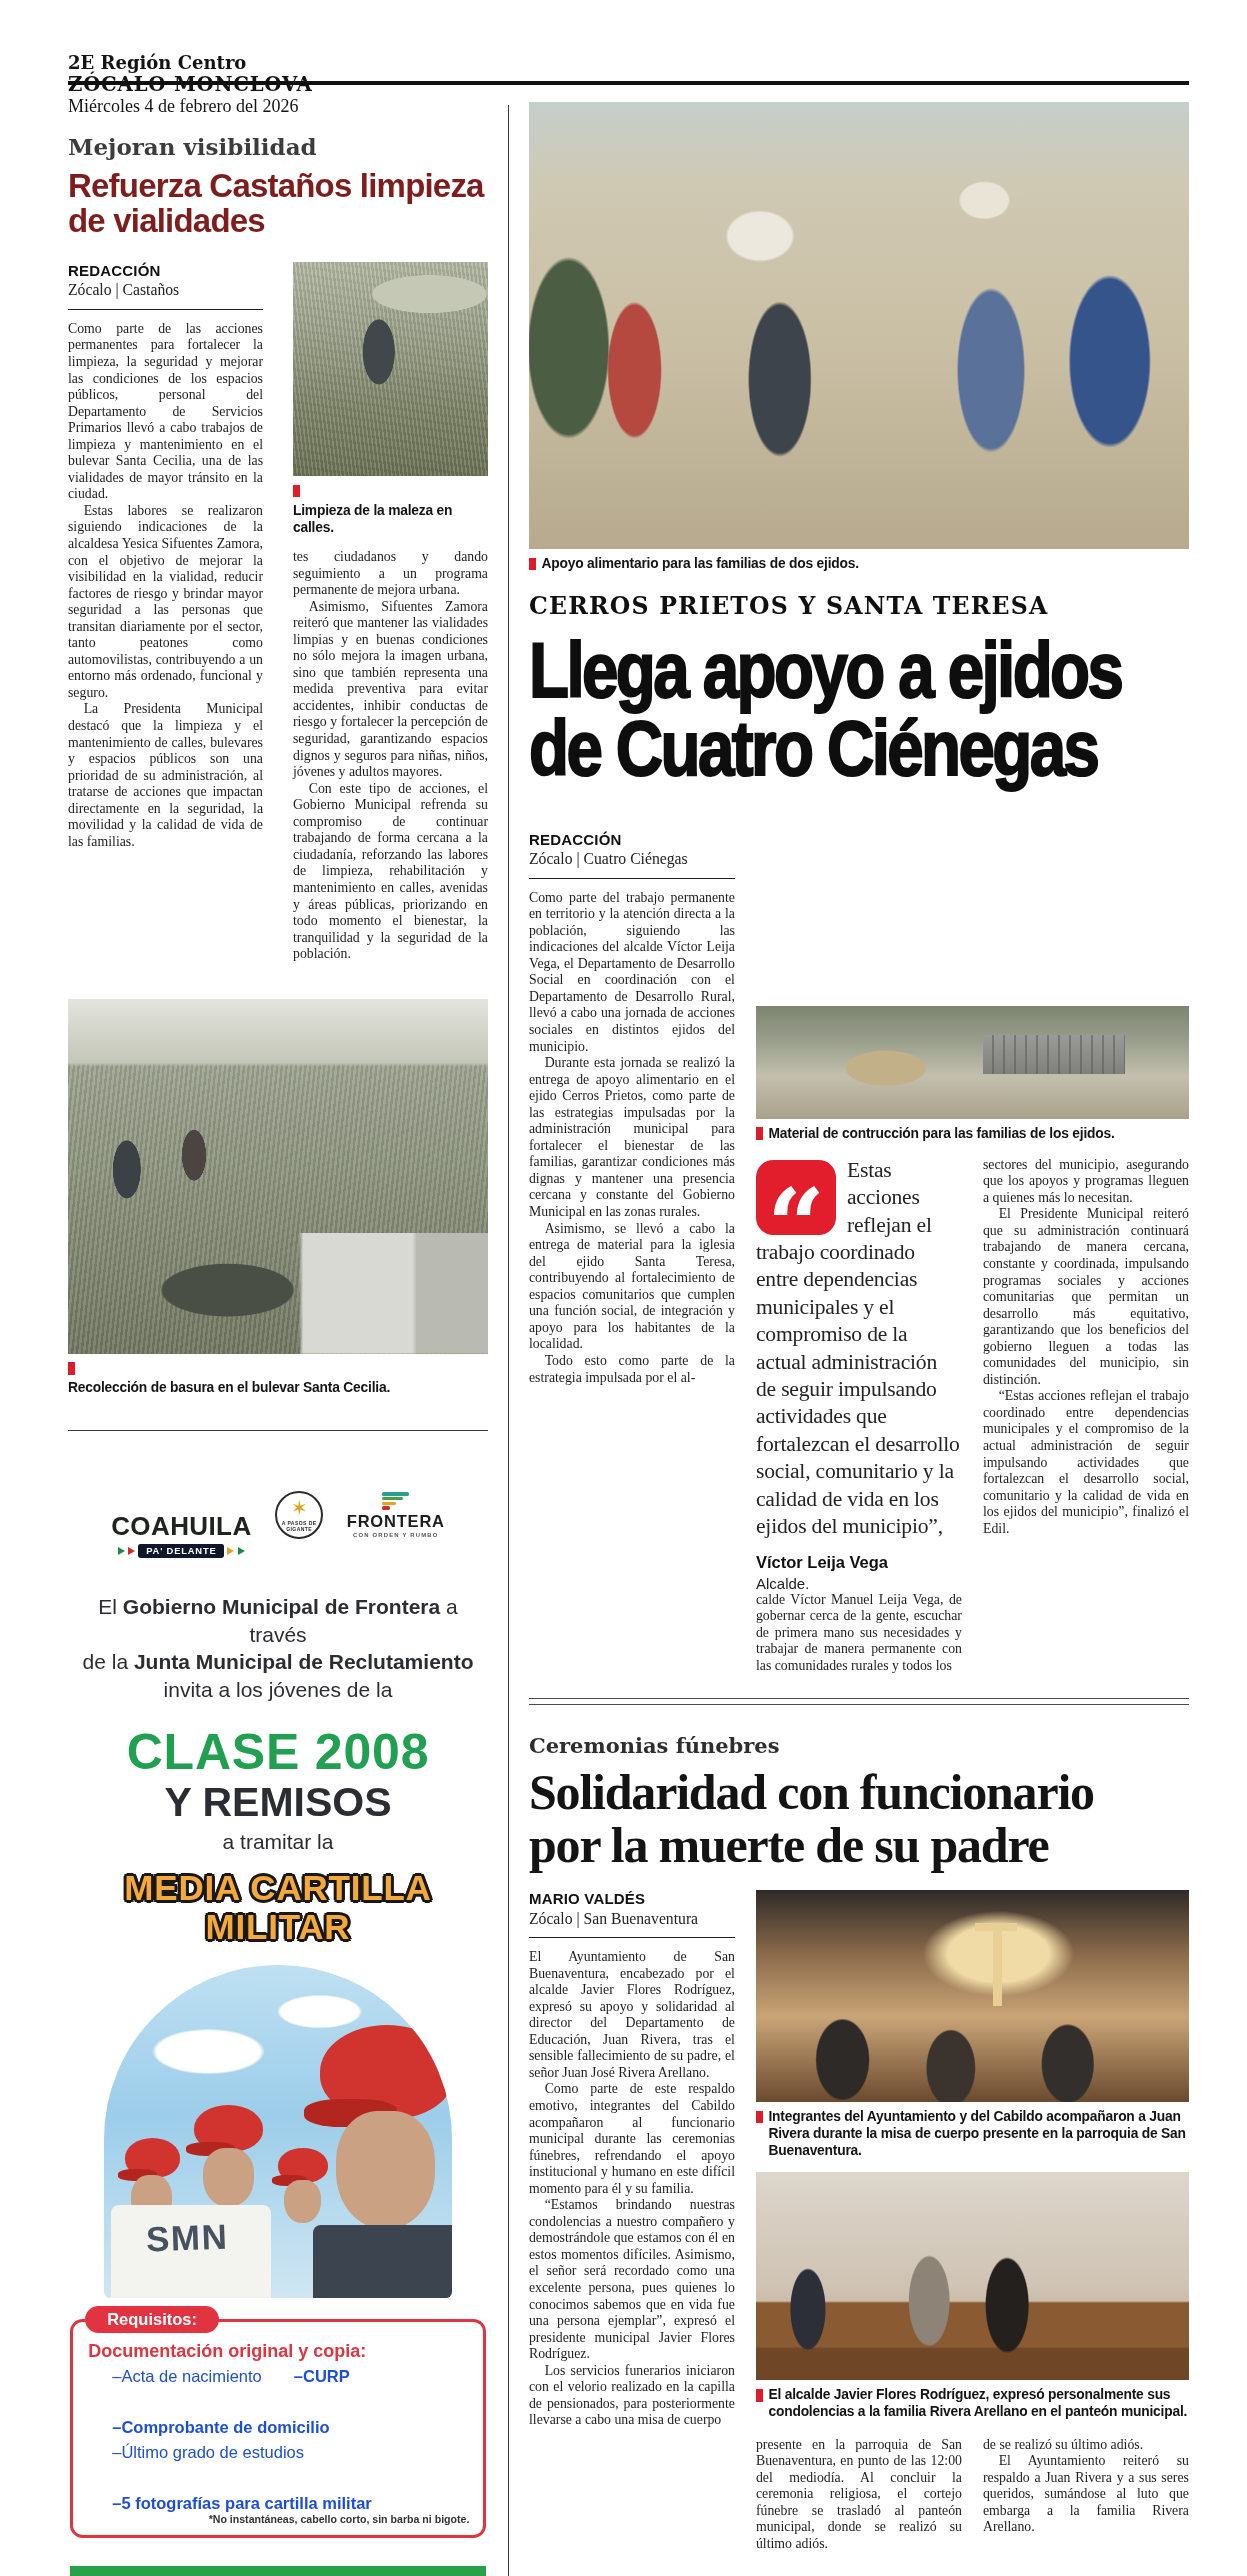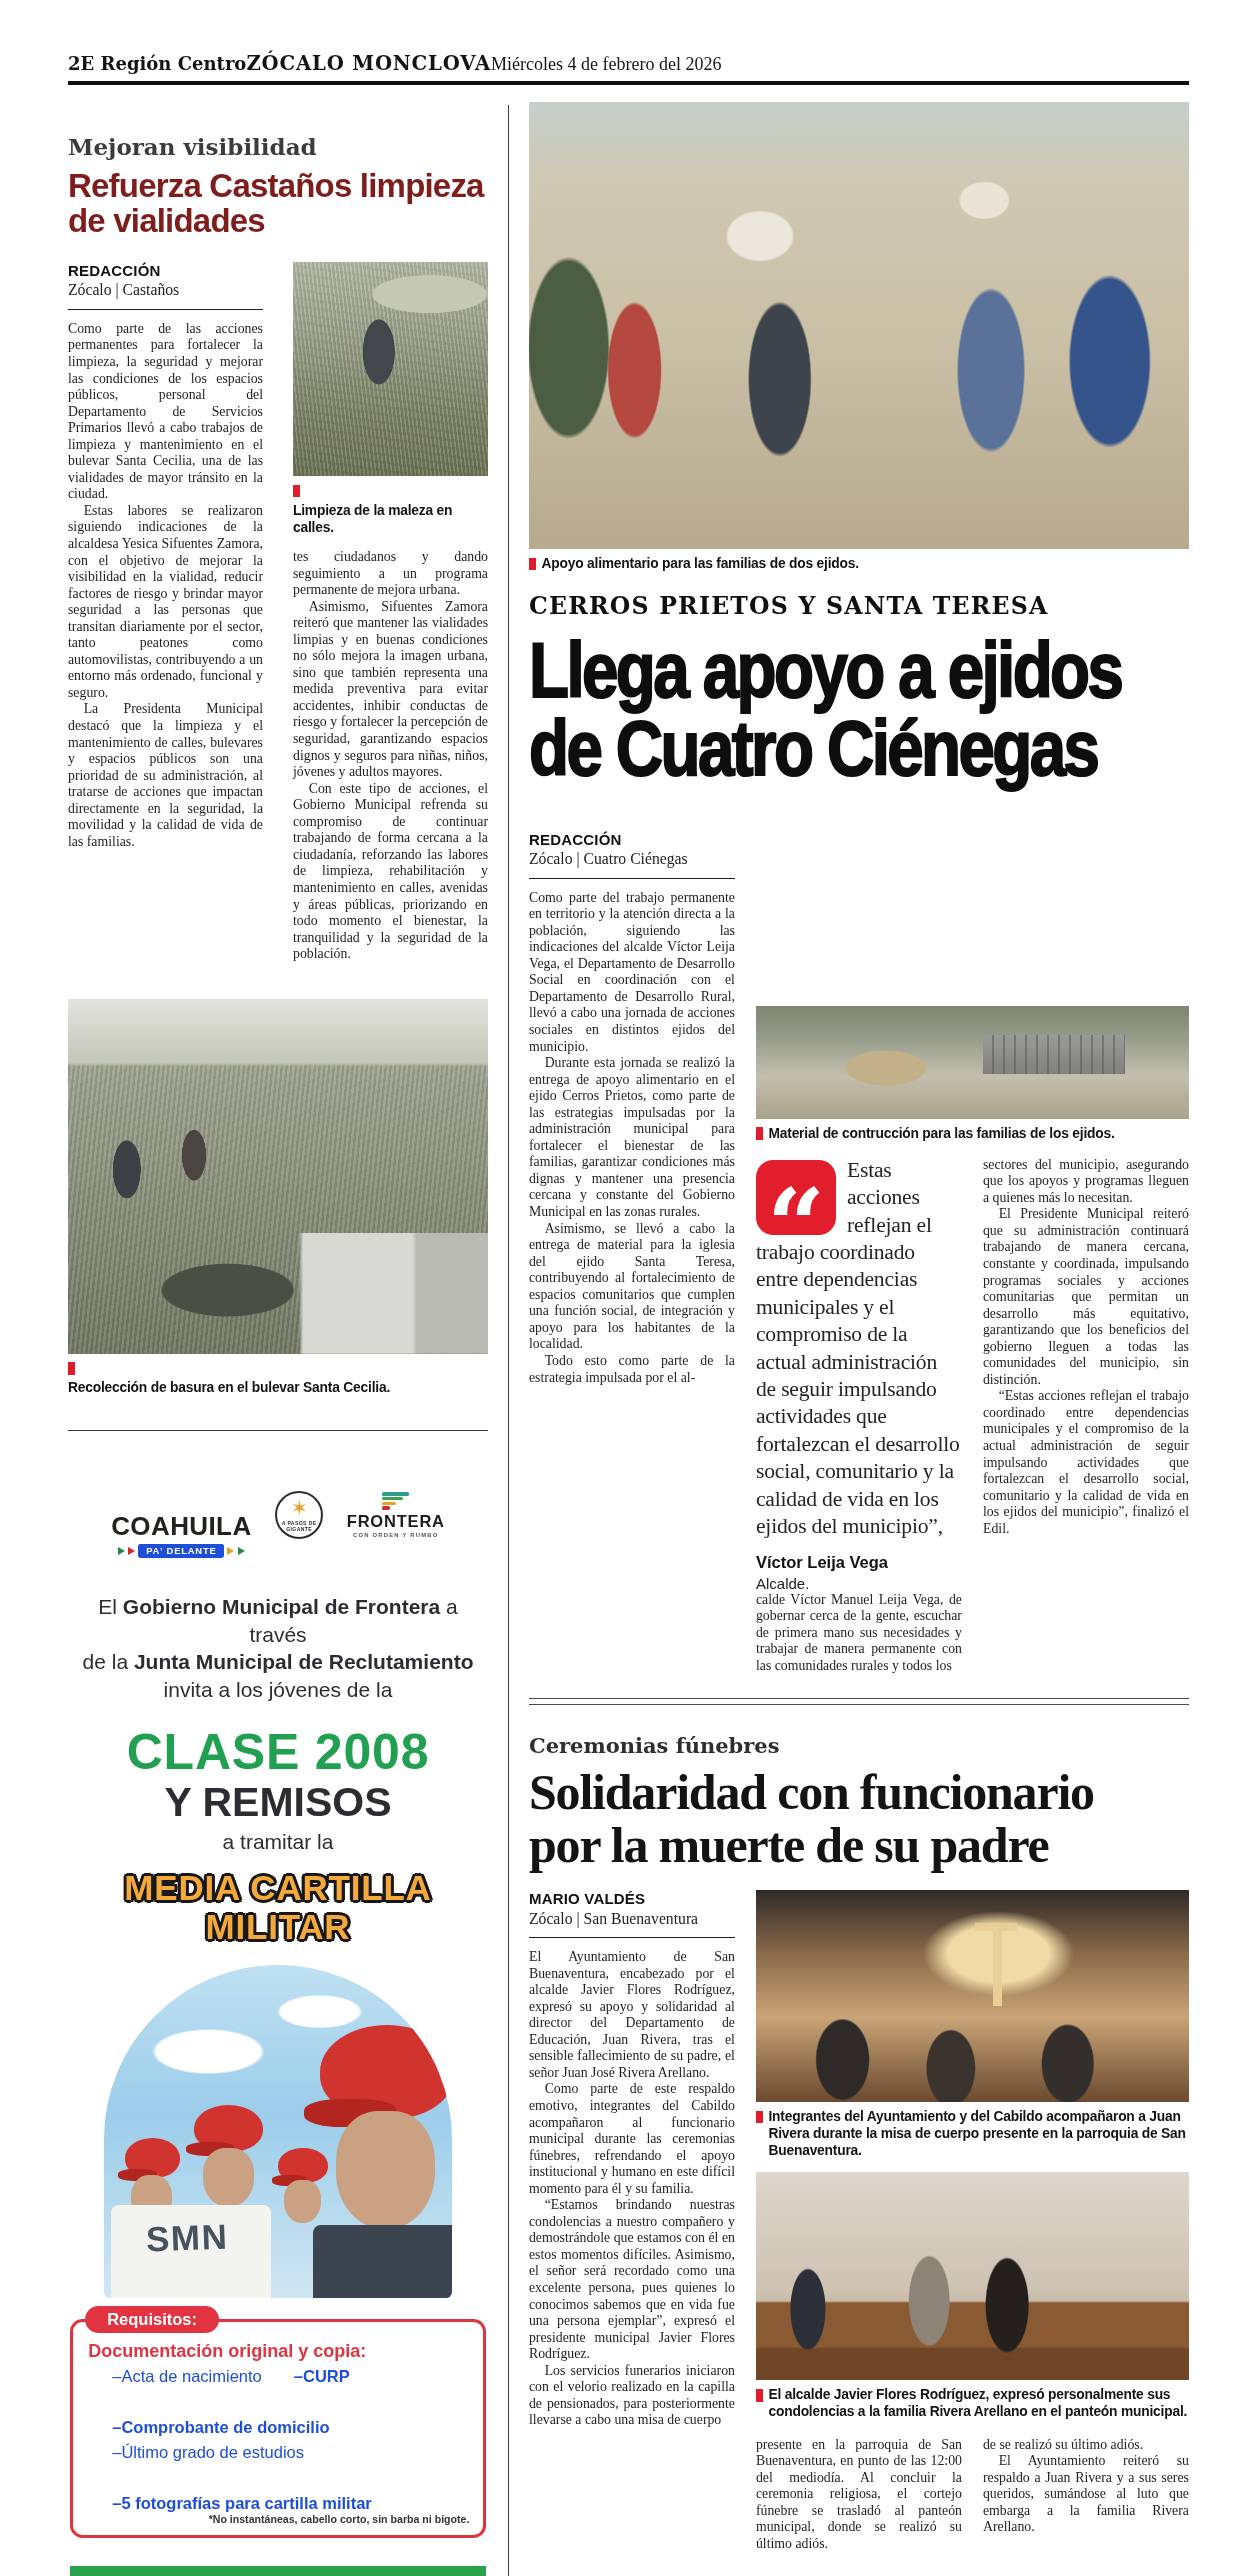--- a/index.html
+++ b/index.html
@@ -1,19 +1,19 @@
 <!DOCTYPE html>
 <html style="font-size:12.6px"><head>
 <meta charset="utf-8">
 <style>
   html,body{margin:0;padding:0;background:#e9e9e9;}
   .page{position:relative;width:1248px;height:2576px;background:#ffffff;overflow:hidden;
         font-family:"Liberation Serif",serif;color:#1c1c1c;}
   
-  .phead{position:absolute;left:68px;right:59px;top:52px;display:flex;justify-content:flex-start;align-items:baseline;}
+  .phead{position:absolute;left:68px;right:59px;top:52px;display:flex;justify-content:space-between;align-items:baseline;flex-direction:column;}
   .folio{font-family:"DejaVu Serif",serif;font-weight:bold;font-size:18px;color:#141414;}
   .masthead{font-family:"DejaVu Serif",serif;font-weight:bold;font-size:19.7px;letter-spacing:0.8px;color:#141414;}
   .pdate{font-family:"Liberation Serif",serif;font-size:18px;color:#141414;}
   .head-rule{position:absolute;left:68px;right:59px;top:81px;height:3.9px;background:#101010;}
   
   .content{position:absolute;top:102px;left:68px;right:59px;display:flex;align-items:stretch;}
   .lregion{width:420px;flex:none;}
   .vdivider{width:1.6px;background:#3a3a3a;margin:3.1px 19.7px 55px 19.7px;flex:none;}
   .rregion{flex:1;min-width:0;}
   
@@ -48,21 +48,21 @@
       linear-gradient(90deg,rgba(0,0,0,0) 55%,#d8d9d2 56% 82%,#b9bab2 83% 100%) bottom right/100% 34% no-repeat,
       repeating-linear-gradient(96deg,rgba(255,255,255,.10) 0 2.4px,rgba(0,0,0,.07) 2.4px 4.7px),
       linear-gradient(180deg,#a8ad9c 0%,#8d947e 45%,#707661 100%);}
   
   .ad{margin-top:33px;border-top:1.6px solid #3a3a3a;padding-top:41px;text-align:center;
       font-family:"Liberation Sans",sans-serif;}
   .logos{display:flex;justify-content:center;align-items:center;gap:23.6px;}
   .coa{display:flex;flex-direction:column;align-items:center;}
   .coa-name{font-weight:bold;font-size:26px;letter-spacing:0.4px;color:#20241f;margin-top:39px;}
   .coa-sub{display:flex;align-items:center;gap:3.1px;margin-top:1.6px;}
-  .coa-pill{background:#1d4ed8;color:#fff;font-weight:bold;font-size:9.4px;letter-spacing:0.8px;
+  .coa-pill{background:#0f172a;color:#fff;font-weight:bold;font-size:9.4px;letter-spacing:0.8px;
             padding:1.6px 7.9px;border-radius:2.4px;}
   .chev{width:0;height:0;border-top:4.7px solid transparent;border-bottom:4.7px solid transparent;display:inline-block;}
   .chev.g{border-left:7px solid #1e8a46;} .chev.r{border-left:7px solid #d22b2b;} .chev.o{border-left:7px solid #e8a020;}
   .gig{width:44px;height:44px;border-radius:50%;border:2px solid #2c2c2c;display:flex;flex-direction:column;
        align-items:center;justify-content:center;flex:none;}
   .gig-star{color:#e8a020;font-size:20.4px;line-height:1;}
   .gig-txt{font-size:5.1px;font-weight:bold;color:#2c2c2c;letter-spacing:0.4px;margin-top:0.8px;}
   .fro{display:flex;flex-direction:column;align-items:center;}
   .fro-f{display:flex;flex-direction:column;gap:1.6px;align-items:flex-start;margin-bottom:2.4px;}
   .fro-bar{height:3.1px;border-radius:1.6px;}

